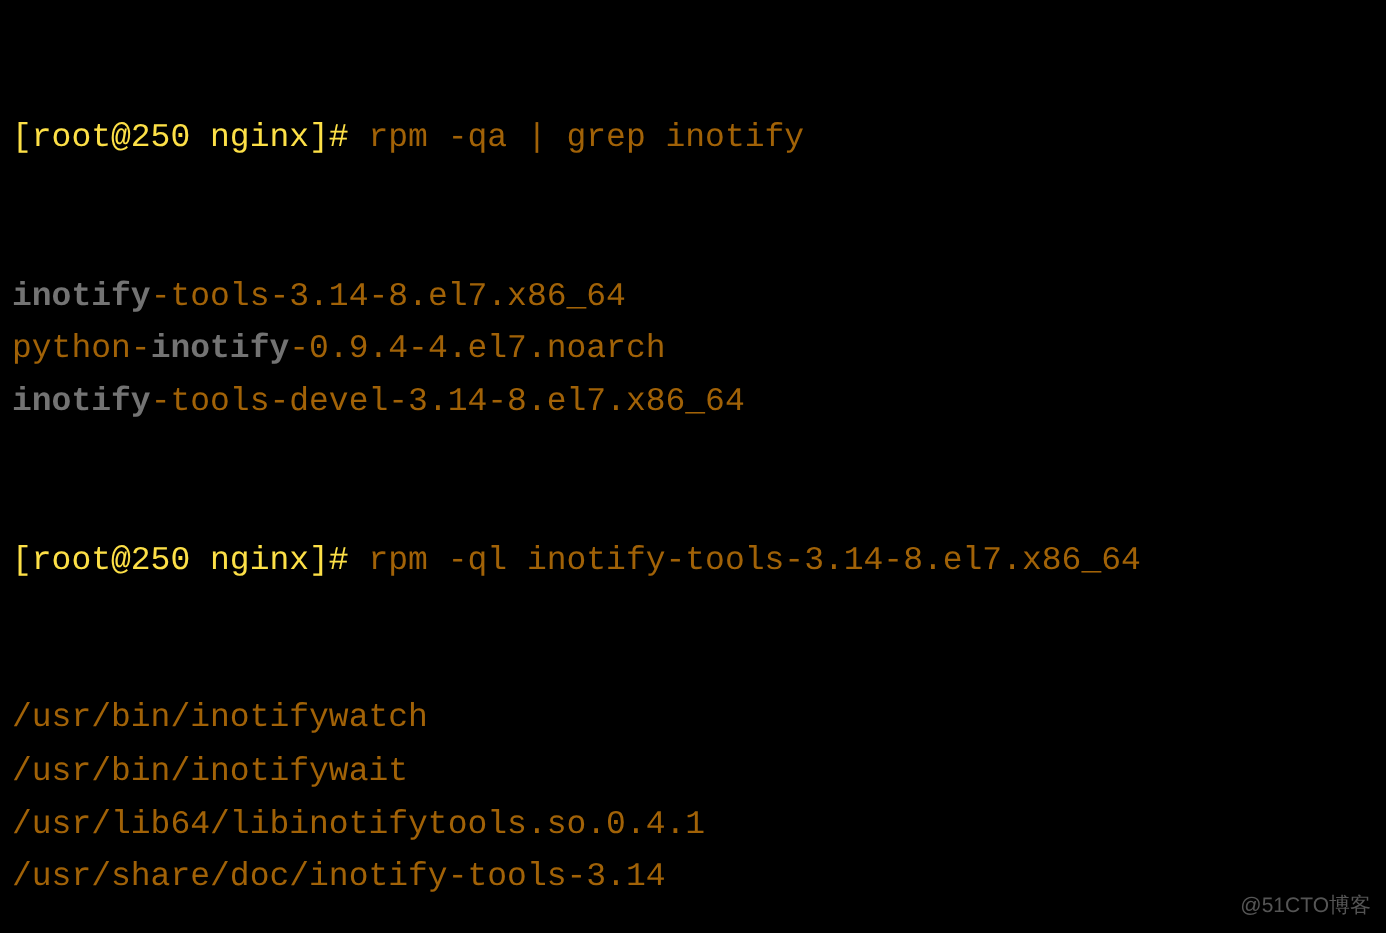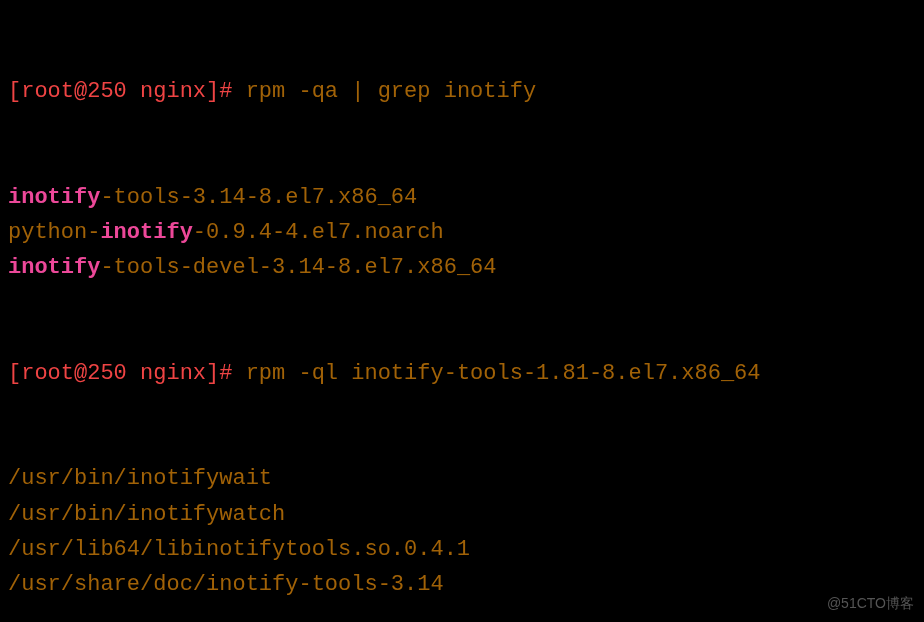--- a/index.html
+++ b/index.html
@@ -19,24 +19,24 @@
       overflow: hidden;
       position: relative;
     }
     .terminal {
       white-space: pre;
     }
     .line {
       display: block;
     }
     .prompt {
-      color: #ef4444;
+      color: #fde047;
     }
     .highlight {
-      color: #ec4899;
+      color: #737373;
       font-weight: bold;
     }
     .output {
       color: #a16207;
     }
     .watermark {
       position: absolute;
       bottom: 8px;
       right: 10px;
       color: #555555;
@@ -44,18 +44,18 @@
       font-family: sans-serif;
       text-align: center;
     }
   </style>
 </head>
 <body>
 
 <div class="terminal">
   <div class="line"><span class="prompt">[root@250 nginx]# </span><span class="output">rpm -qa | grep inotify</span></div>
   <div id="grep-results"><div class="line"><span class="output"></span><span class="highlight">inotify</span><span class="output">-tools-3.14-8.el7.x86_64</span></div><div class="line"><span class="output">python-</span><span class="highlight">inotify</span><span class="output">-0.9.4-4.el7.noarch</span></div><div class="line"><span class="output"></span><span class="highlight">inotify</span><span class="output">-tools-devel-3.14-8.el7.x86_64</span></div></div>
-  <div class="line"><span class="prompt">[root@250 nginx]# </span><span class="output">rpm -ql inotify-tools-1.81-8.el7.x86_64</span></div>
-  <div id="file-list"><div class="line output">/usr/bin/inotifywait</div><div class="line output">/usr/bin/inotifywatch</div><div class="line output">/usr/lib64/libinotifytools.so.0.4.1</div><div class="line output">/usr/share/doc/inotify-tools-3.14</div></div>
+  <div class="line"><span class="prompt">[root@250 nginx]# </span><span class="output">rpm -ql inotify-tools-3.14-8.el7.x86_64</span></div>
+  <div id="file-list"><div class="line output">/usr/bin/inotifywatch</div><div class="line output">/usr/bin/inotifywait</div><div class="line output">/usr/lib64/libinotifytools.so.0.4.1</div><div class="line output">/usr/share/doc/inotify-tools-3.14</div></div>
   
 </div>
 
 <div class="watermark">@51CTO博客</div>
 
 </body></html>

